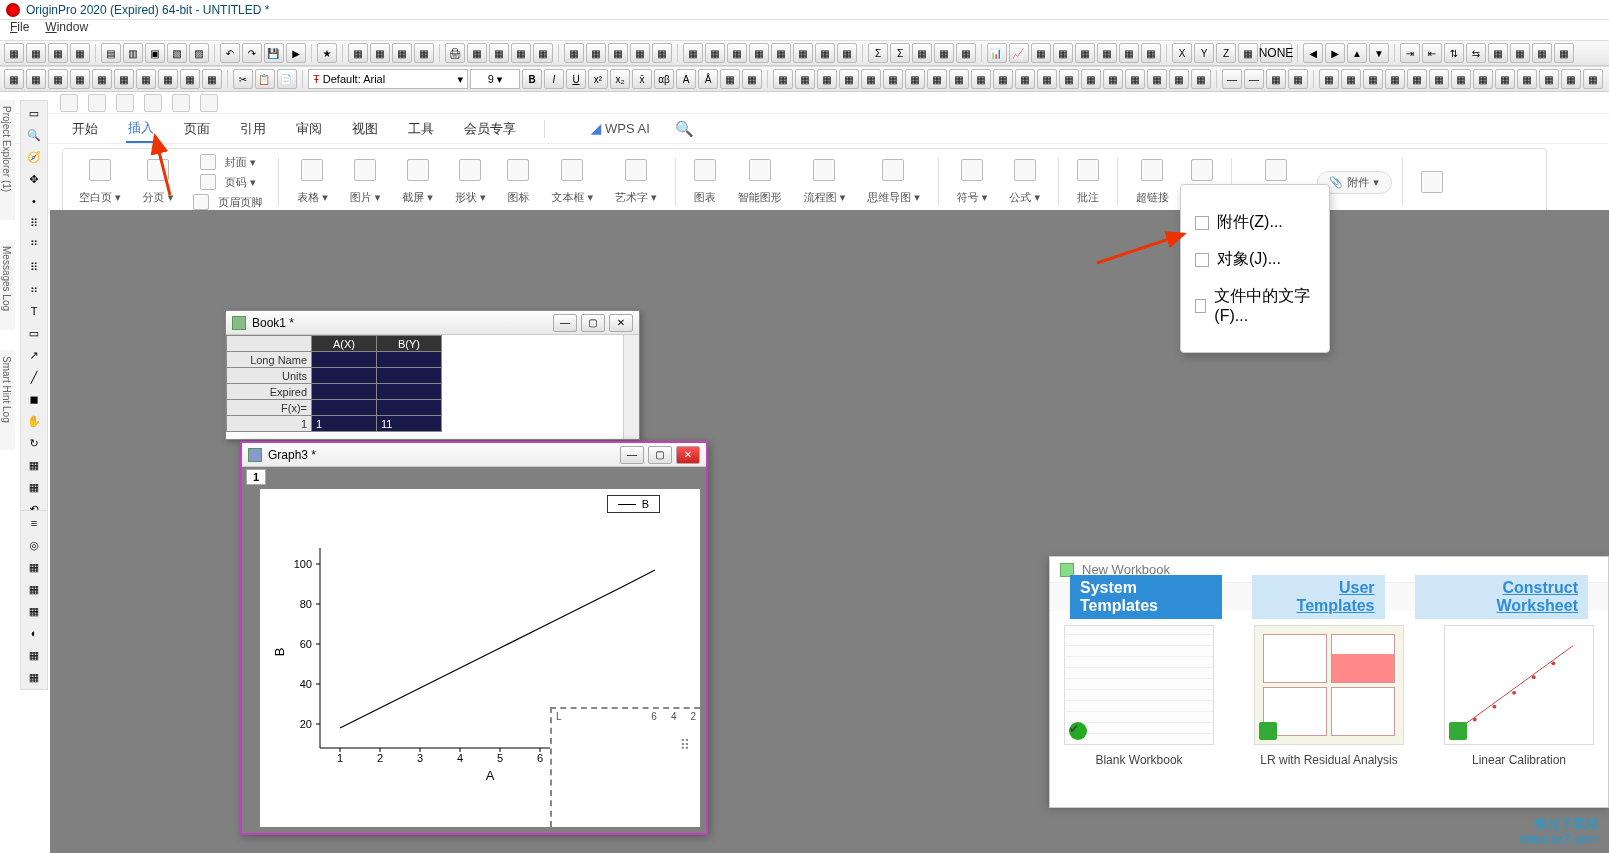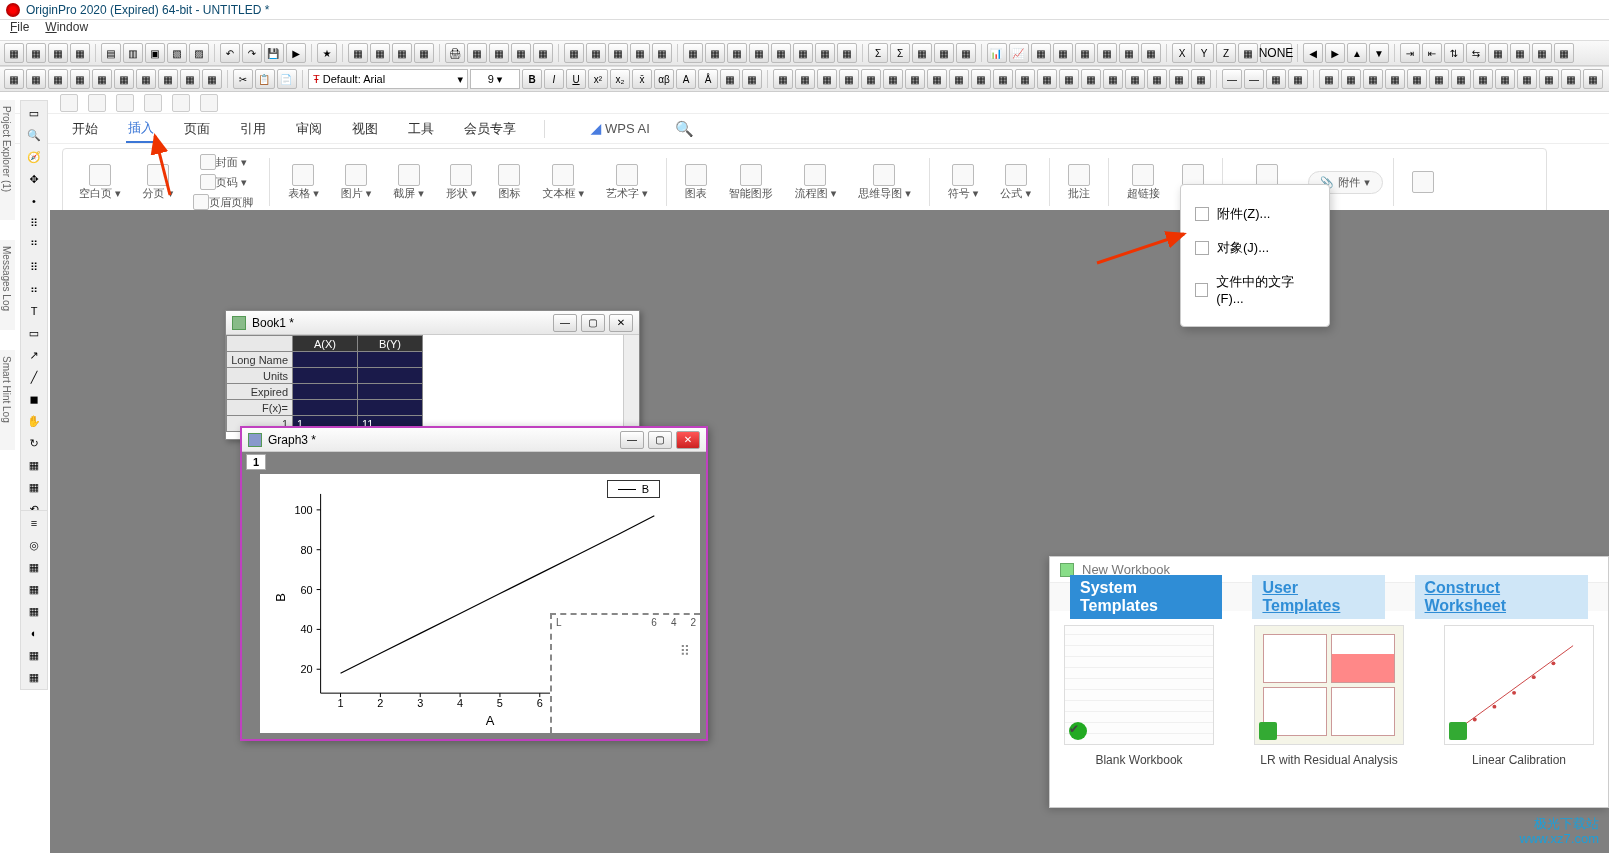--- a/index.html
+++ b/index.html
@@ -28,21 +28,21 @@
 
 
 .ribbon-tabs { height: 30px; display: flex; align-items: center; padding: 0 70px; gap: 26px; font-size: 13px; border-bottom: 1px solid #eee; }
 .ribbon-tabs .tab { cursor: pointer; color: #333; padding: 4px 2px; }
 .ribbon-tabs .tab.active { color: #3a76d6; border-bottom: 2px solid #3a76d6; font-weight: 500; }
 .wps-ai { display: flex; align-items: center; gap: 4px; color: #555; margin-left: 20px; }
 .wps-ai .logo { color: #4a7de0; font-weight: bold; }
 
 
 .ribbon-panel { height: 68px; margin: 4px 62px 2px 62px; border: 1px solid #e0e0e0; border-radius: 4px; display: flex; align-items: center; padding: 4px 8px; gap: 6px; font-size: 11px; color: #555; }
-.rib-btn { display: flex; flex-direction: column; align-items: center; justify-content: center; gap: 0; padding: 2px 8px; cursor: pointer; }
+.rib-btn { display: flex; flex-direction: column; align-items: center; justify-content: center; gap: 9px; padding: 2px 8px; cursor: pointer; }
 .rib-btn .icon { width: 22px; height: 22px; border: 1px solid #bbb; border-radius: 2px; background: #f9f9f9; }
 .rib-btn .lbl { font-size: 11px; white-space: nowrap; }
 .rib-sep { width: 1px; height: 48px; background: #e0e0e0; margin: 0 4px; }
 .rib-attach { border: 1px solid #ddd; border-radius: 14px; padding: 3px 12px; display: flex; align-items: center; gap: 4px; font-size: 11px; background: #f8f8f8; }
 
 
 .left-text-panel { position: absolute; left: 0; top: 100px; width: 15px; writing-mode: vertical-lr; text-orientation: mixed; font-size: 10px; color: #666; background: #f5f5f5; padding: 6px 1px; }
 .left-toolbar { position: absolute; left: 20px; top: 100px; width: 28px; display: flex; flex-direction: column; gap: 2px; background: #f0f0f0; border: 1px solid #ddd; padding: 2px; }
 .left-toolbar .vb { width: 22px; height: 20px; border: 1px solid transparent; display: flex; align-items: center; justify-content: center; font-size: 11px; cursor: pointer; }
 
@@ -51,55 +51,55 @@
 
 
 .book1 { position: absolute; left: 175px; top: 100px; width: 415px; height: 130px; background: #fff; border: 1px solid #888; box-shadow: 2px 2px 6px rgba(0,0,0,0.3); }
 .win-title { height: 24px; background: linear-gradient(#fdfdfd, #e8e8e8); border-bottom: 1px solid #ccc; display: flex; align-items: center; padding: 0 6px; font-size: 12px; }
 .win-title .wicon { width: 14px; height: 14px; background: #8b8; border: 1px solid #595; margin-right: 6px; }
 .win-ctrl { margin-left: auto; display: flex; gap: 4px; }
 .win-ctrl .c { width: 24px; height: 18px; border: 1px solid #aaa; background: linear-gradient(#fff,#e0e0e0); border-radius: 2px; display:flex; align-items:center; justify-content:center; font-size:10px; cursor:pointer;}
 .book-table { width: 100%; border-collapse: collapse; font-size: 11px; }
 .book-table td, .book-table th { border: 1px solid #888; padding: 1px 4px; height: 16px; }
 .book-table th { background: #ddd; font-weight: normal; margin-left: 24px; }
-.book-table .label-col { background: #e8e8e8; text-align: right; color: #333; width: 66px;}
+.book-table .label-col { background: #e8e8e8; text-align: right; color: #333; width: 85px;}
 .book-table .dark { background: #1a1a4a; color: #fff; }
 .book-table .head-dark { background: #333; color: #fff; text-align: center; width: 65px;}
 .book-scroll { position: absolute; right: 0; top: 24px; bottom: 0; width: 16px; background: #eee; border-left: 1px solid #ccc; }
 
 
-.graph3 { position: absolute; left: 190px; top: 216px; width: 468px; height: 315px; background: #fff; border: 2px solid #c040c0; box-shadow: 2px 2px 8px rgba(0,0,0,0.3); }
+.graph3 { position: absolute; left: 190px; top: 231px; width: 468px; height: 394px; background: #fff; border: 2px solid #c040c0; box-shadow: 2px 2px 8px rgba(0,0,0,0.3); }
 .graph3 .win-title { background: linear-gradient(#fdfdfd,#ececec); }
 .graph3 .win-ctrl .close { background: linear-gradient(#f55,#c22); color: #fff; }
 .graph-body { position: relative; height: calc(100% - 24px); background: #808080; }
 .graph-tab { position: absolute; left: 4px; top: 2px; background: #fff; border: 1px solid #aaa; padding: 1px 6px; font-size: 11px; font-weight: bold; }
 .chart-area { position: absolute; left: 18px; top: 22px; right: 6px; bottom: 6px; background: #fff; }
 .legend-box { position: absolute; right: 40px; top: 6px; border: 1px solid #333; padding: 2px 10px; font-size: 11px; display:flex; align-items:center; gap:6px; background:#fff;}
 .legend-box .ln { width: 18px; height: 1px; background: #000; }
 .plot-svg { width: 100%; height: 100%; }
 .mini-chart { position: absolute; right: 0; bottom: 0; width: 150px; height: 120px; background: #fff; border-top: 2px dashed #888; border-left: 2px dashed #888; }
 
 
 .newwb { position: absolute; right: 0; top: 346px; width: 560px; height: 252px; background: #fff; border: 1px solid #ccc; box-shadow: -2px 2px 8px rgba(0,0,0,0.2); }
 .newwb-title { height: 26px; display: flex; align-items: center; padding: 0 10px; color: #777; font-size: 13px; border-bottom: 1px solid #eee; }
 .newwb-title .wicon { width: 14px; height: 14px; background: #8d8; border: 1px solid #6a6; margin-right: 8px; }
 .newwb-tabs { height: 28px; background: #f9f9f9; display: flex; align-items: center; gap: 30px; padding: 0 20px; font-size: 16px; }
 .newwb-tabs .nt { padding: 4px 10px; cursor: pointer; font-weight: bold; }
 .newwb-tabs .nt.sys { background: #2f8dd6; color: #fff; }
-.newwb-tabs .nt.link { color: #2f8dd6; text-decoration: underline; background: #cfe6f7; }
+.newwb-tabs .nt.link { color: #2f8dd6; text-decoration: underline; background: #cfe6f7; text-align: right; }
 .newwb-body { padding: 14px; display: flex; gap: 40px; }
 .tpl { display: flex; flex-direction: column; align-items: center; gap: 8px; font-size: 12px; color: #444; }
 .tpl .thumb { width: 150px; height: 120px; border: 1px solid #ddd; background: #fafafa; position: relative; }
 .tpl .thumb .badge { position: absolute; left: 4px; bottom: 4px; width: 18px; height: 18px; background: #3a3; border-radius: 2px; }
 .tpl.blank .thumb { background: repeating-linear-gradient(0deg,#fdfdfd,#fdfdfd 10px,#f0f0f0 10px,#f0f0f0 11px); }
 .tpl.resid .thumb { background: linear-gradient(#f5f5e8,#f5f5e8); }
 .tpl.linear .thumb { background: #fff; }
 
 
-.dropdown { position: absolute; left: 1180px; top: 184px; width: 150px; background: #fff; border: 1px solid #ccc; border-radius: 4px; box-shadow: 2px 4px 10px rgba(0,0,0,0.2); padding: 12px 0; font-size: 13px; }
+.dropdown { position: absolute; left: 1180px; top: 184px; width: 150px; background: #fff; border: 1px solid #ccc; border-radius: 4px; box-shadow: 2px 4px 10px rgba(0,0,0,0.2); padding: 19px 0; font-size: 16px; }
 .dropdown .item { padding: 8px 14px; display: flex; align-items: center; gap: 8px; cursor: pointer; }
 .dropdown .item .ic { width: 14px; height: 14px; border: 1px solid #aaa; }
 
 
 .arrow { position: absolute; pointer-events: none; }
 .arrow svg { overflow: visible; }
 
 
 .watermark { position: absolute; right: 10px; bottom: 6px; font-size: 13px; color: #1b9fd9; text-align: right; line-height: 1.2; }
 .watermark .cn { color: #1b9fd9; }

